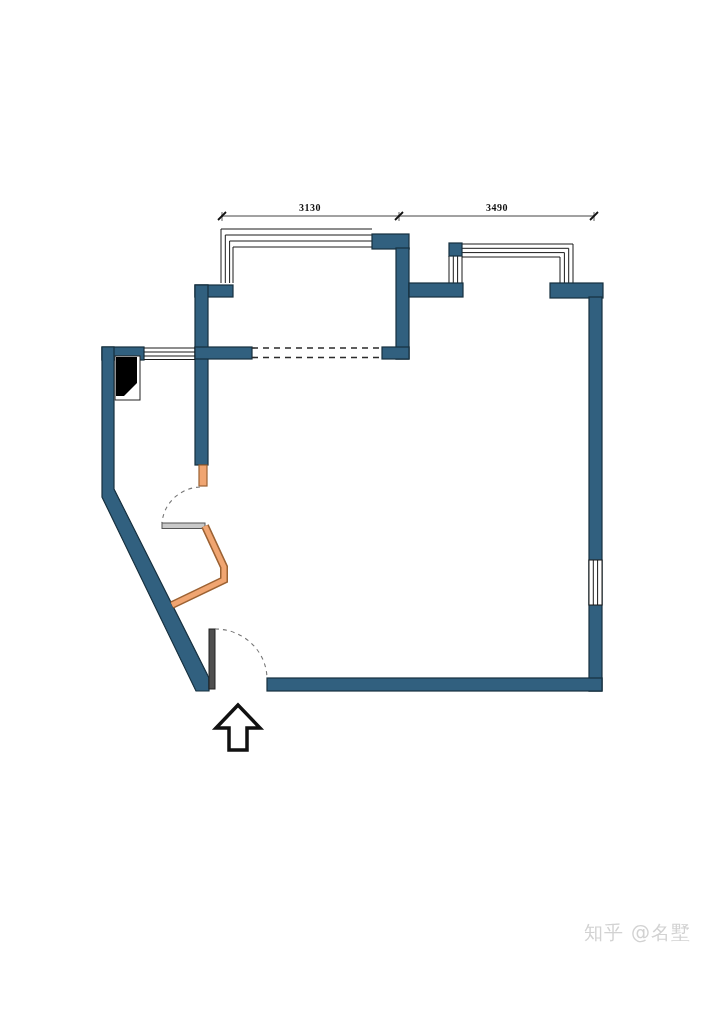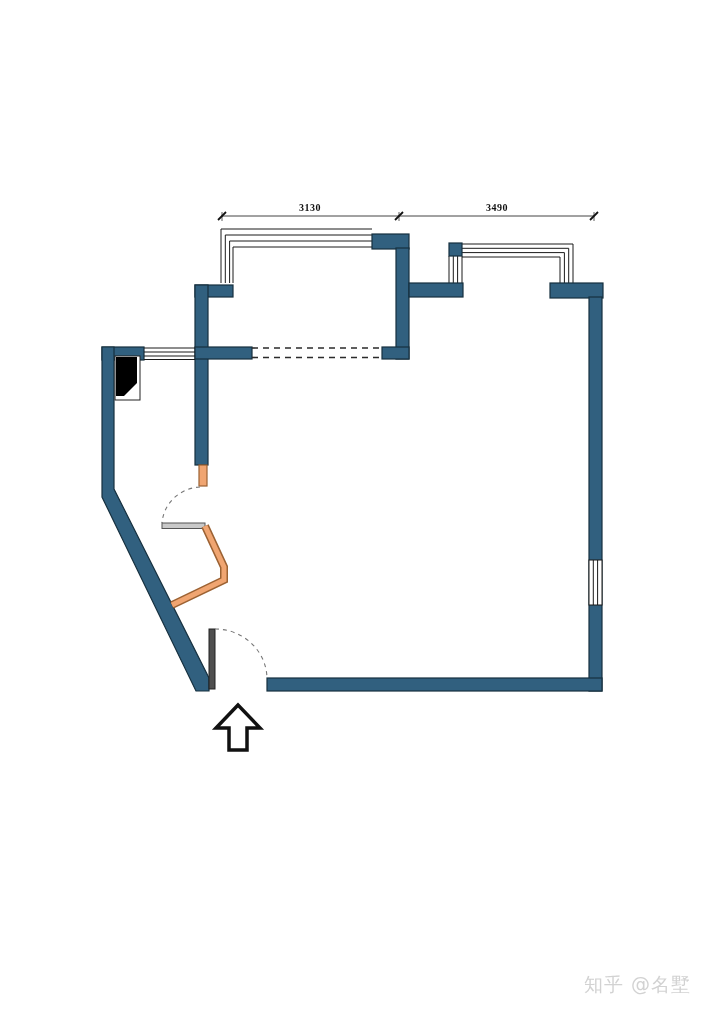--- a/index.html
+++ b/index.html
@@ -24,21 +24,21 @@
   .dimext{stroke:#333;stroke-width:0.8;}
   .dimtext{
     font-family:"Liberation Serif", serif;font-size:10px;font-weight:bold;
     fill:var(--dim-text);text-anchor:middle;letter-spacing:0.5px;
   }
   .dashopen{stroke:var(--dashed-line);stroke-width:1.6;stroke-dasharray:6 5;fill:none;}
   .swing{stroke:#777;stroke-width:1.1;stroke-dasharray:4 4;fill:none;}
   .orange-outer{stroke:var(--orange-stroke);stroke-width:8;fill:none;stroke-linejoin:miter;}
   .orange-inner{stroke:var(--orange-fill);stroke-width:5;fill:none;stroke-linejoin:miter;}
   .watermark{
-    position:absolute;left:584px;top:972px;
+    position:absolute;left:584px;top:920px;
     color:var(--watermark-color);font-size:19px;letter-spacing:1px;
     font-family:"DejaVu Sans", sans-serif;white-space:nowrap;
   }
 </style>
 </head>
 <body>
 
 <svg class="plan-svg" width="720" height="1017" viewBox="0 0 720 1017">
 
   <g>

